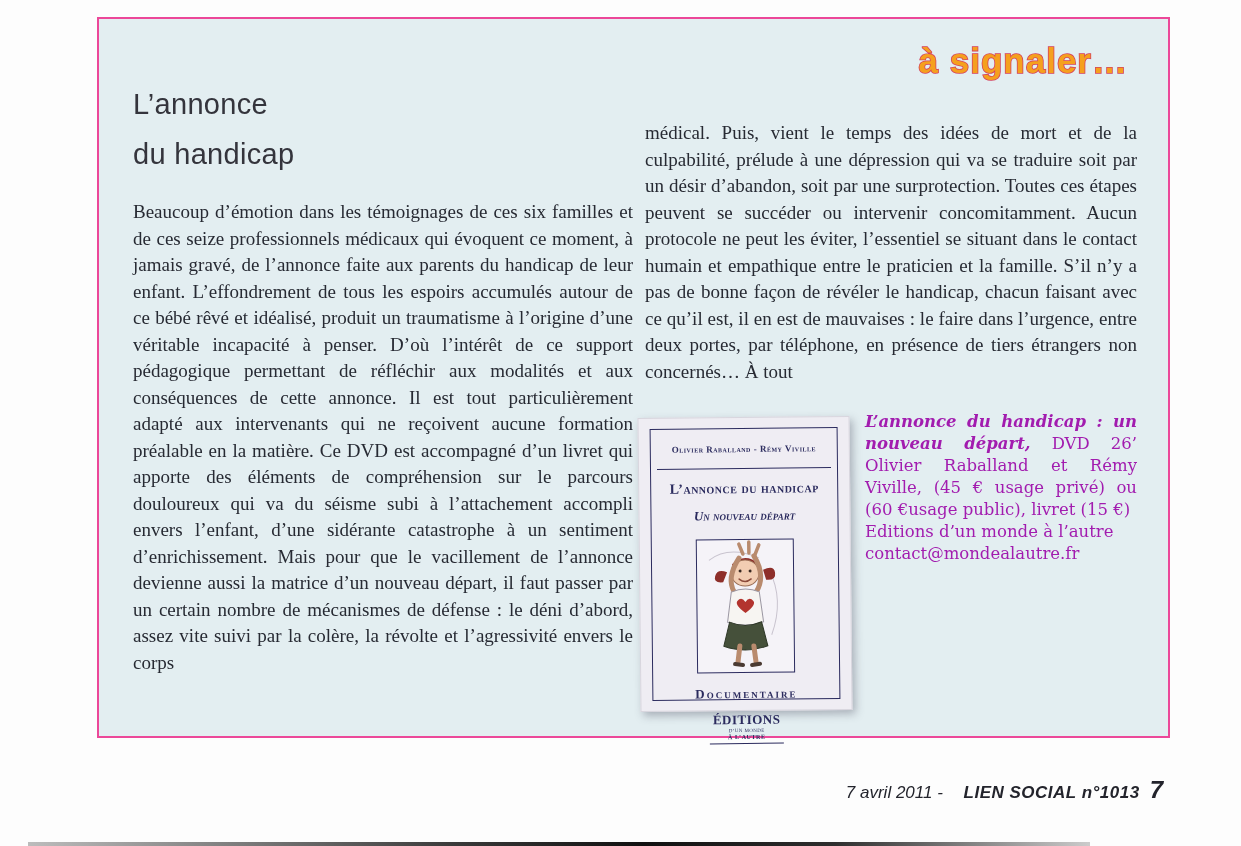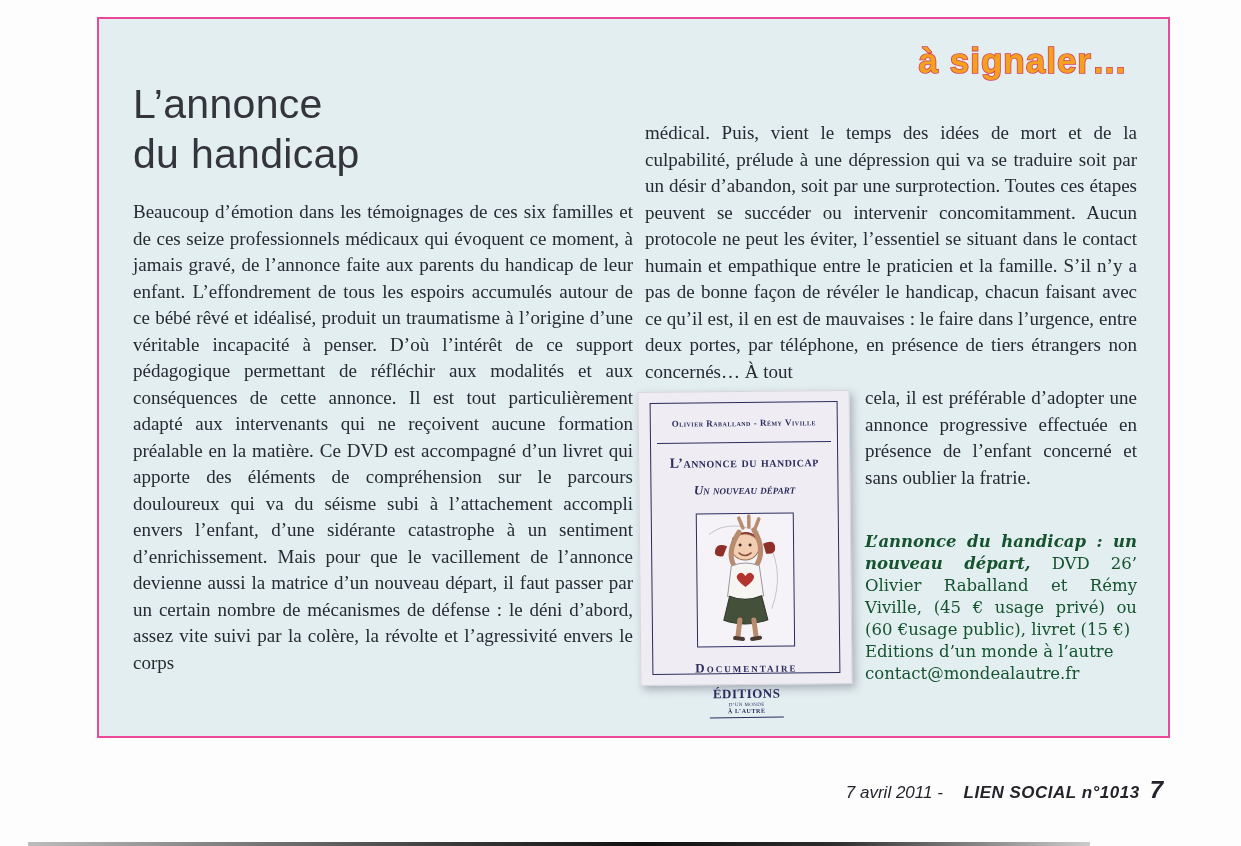--- a/index.html
+++ b/index.html
@@ -3,21 +3,21 @@
 <meta charset="utf-8">
 <style>
   html,body{margin:0;padding:0;background:#fcfcfc;}
   .page{position:relative;width:1241px;height:846px;background:#fdfdfd;overflow:hidden;
         font-family:"Liberation Sans",sans-serif;}
   .panel{position:absolute;left:97px;top:17px;width:1073px;height:721px;
          background:#e3eef1;border:2px solid #ec4899;box-sizing:border-box;}
   .badge{position:absolute;top:22px;right:40px;font-size:35px;font-weight:bold;
          color:#f5a01e;-webkit-text-stroke:1.6px #d4405e;paint-order:stroke fill;
          letter-spacing:1px;}
-  .title{position:absolute;left:34px;top:60px;font-size:41px;line-height:50px;
+  .title{position:absolute;left:34px;top:60px;font-size:29px;line-height:50px;
          font-weight:500;color:#34343c;letter-spacing:.3px;}
   .serif{font-family:"DejaVu Serif",serif;font-size:19px;line-height:26.5px;
          text-align:justify;color:#272a33;hyphens:auto;-webkit-hyphens:auto;}
   .serif p{margin:0;font-family:Liberation Serif, serif;}
   .col1{position:absolute;left:34px;top:180px;width:500px;}
   .col2{position:absolute;left:546px;top:101px;width:492px;}
   .dvd-cover{float:left;width:210px;height:292px;margin:6px 14px 4px -6px;
              background:#efedf3;border:1px solid #d8d6de;position:relative;
              box-shadow:3px 4px 8px rgba(60,60,80,.35);transform:rotate(-.6deg);}
   .cover-frame{position:absolute;left:11px;top:10px;right:11px;bottom:10px;
@@ -31,21 +31,21 @@
                   font-variant:small-caps;}
   .cover-art{margin:9px auto 0;width:96px;height:132px;border:1.5px solid #2b2b5e;
              background:#f5f3f8;}
   .cover-genre{margin-top:8px;font-size:13px;font-weight:bold;font-variant:small-caps;
                letter-spacing:2px;}
   .cover-publisher{display:inline-block;margin-top:5px;padding:1px 3px 2px;
                    border-bottom:1px solid #2b2b5e;line-height:1.15;}
   .pub1{font-size:13px;font-weight:bold;letter-spacing:.5px;text-transform:uppercase;}
   .pub2{font-size:5px;letter-spacing:.4px;text-transform:uppercase;}
   .pub3{font-size:6px;font-weight:bold;letter-spacing:.6px;text-transform:uppercase;}
-  .caption{margin-top:40px;font-size:16.5px;line-height:22px;color:#14532d;}
+  .caption{margin-top:26px;font-size:16.5px;line-height:22px;color:#a21caf;}
   .caption-lead{font-weight:bold;font-style:italic;}
   .caption-line{margin-top:0;}
   .footer{position:absolute;right:78px;top:776px;display:flex;align-items:baseline;
           color:#23242c;font-size:17px;white-space:pre;font-style:italic;}
   .footer .brand{font-weight:bold;letter-spacing:.5px;margin-left:16px;}
   .footer .pagenum{font-weight:bold;font-size:24px;margin-left:10px;}
   .scan-edge{position:absolute;left:28px;bottom:0;width:1062px;height:4px;
              background:linear-gradient(to right,rgba(110,110,110,.45),#3a3a3a 40%,
                         #101010 58%,#2e2e2e 76%,rgba(130,130,130,.4));}
 </style>
@@ -98,21 +98,20 @@
             </div>
             <div class="cover-genre">Documentaire</div>
             <div class="cover-publisher">
               <div class="pub1">Éditions</div>
               <div class="pub2">d’un monde</div>
               <div class="pub3">à l’autre</div>
             </div>
           </div>
         </div>
 
-        <p lang="fr">cela, il est préférable d’adopter une annonce progressive effectuée en présence de l’enfant concerné et sans oublier la fratrie.</p>
 
         <div class="caption">
           <span class="caption-lead">L’annonce du handicap : un nouveau départ,</span><span> DVD 26’ Olivier Raballand et Rémy Viville, (45 € usage privé) ou (60 €usage public), livret (15 €)</span>
           <div class="caption-line">Editions d’un monde à l’autre</div>
           <div class="caption-line">contact@mondealautre.fr</div>
         </div>
       </div>
     </div>
   </div>
 

